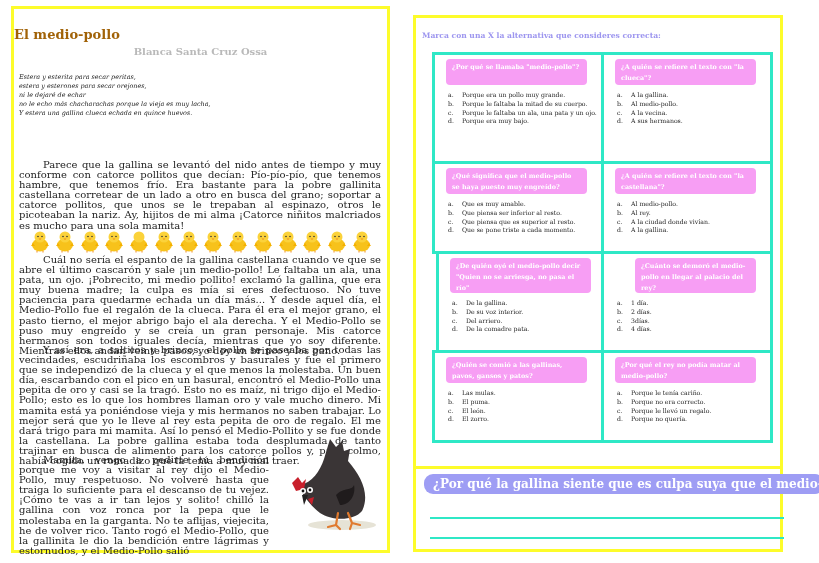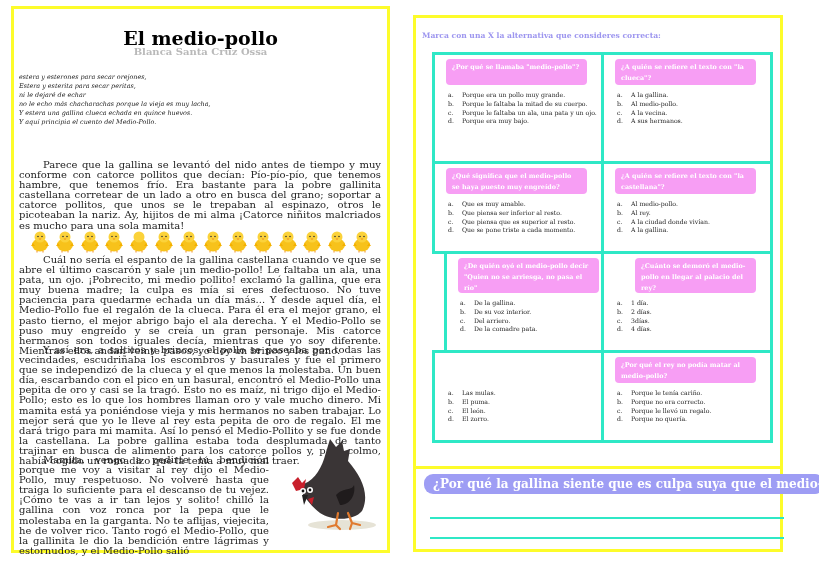--- a/index.html
+++ b/index.html
@@ -1,20 +1,20 @@
 <!DOCTYPE html>
 <html><head>
 <meta charset="utf-8">
 <style>
   html, body { margin:0; padding:0; background:#ffffff; }
   body { width:819px; height:563px; position:relative; overflow:hidden; font-family:"DejaVu Serif", serif; }
 
   
   .page-left { position:absolute; left:11px; top:6px; width:373px; height:541px; border:3px solid #fdfc2a; background:#fff; }
-  .story-title { position:absolute; left:0; right:0; top:18px; text-align:center; color:#000000; font-weight:bold; font-size:19px; font-family:"DejaVu Serif", serif; }
+  .story-title { position:absolute; left:0; right:0; top:18px; text-align:left; color:#a16207; font-weight:bold; font-size:13px; font-family:"DejaVu Serif", serif; }
   .story-author { position:absolute; left:0; right:0; top:37px; text-align:center; color:#b9b9b9; font-weight:bold; font-size:10px; }
   .poem { position:absolute; left:5px; top:64px; width:330px; font-style:italic; font-size:6.4px; line-height:9px; color:#222; font-family:"DejaVu Serif", serif; }
   .poem div { white-space:nowrap; }
   .para { position:absolute; left:5px; width:362px; font-size:10px; line-height:10.1px; color:#222; text-align:justify; font-family:"DejaVu Serif", serif; }
   .para .indent { display:inline-block; width:24px; }
   .p1 { top:151px; }
   .p2 { top:246px; }
   .p3 { top:336px; }
   .p4 { top:446px; width:250px; }
   .p4-last { position:absolute; left:5px; top:527px; width:362px; font-size:6.4px; line-height:10px; color:#222; white-space:nowrap; }
@@ -37,26 +37,25 @@
   .line { position:absolute; left:14px; width:354px; height:2px; background:#2fe8c6; }
 </style>
 </head>
 <body>
 
 <div class="page-left">
   <div class="story-title">El medio-pollo</div>
   <div class="story-author">Blanca Santa Cruz Ossa</div>
 
   <div class="poem">
+    <div>Estera y esterita para secar peritas,</div>
     <div>estera y esterones para secar orejones,</div>
-    <div>Estera y esterita para secar peritas,</div>
     <div>ni le dejaré de echar</div>
     <div>no le echo más chacharachas porque la vieja es muy lacha,</div>
     <div>Y estera una gallina clueca echada en quince huevos.</div>
-    <div>Y aquí principia el cuento del Medio-Pollo.</div>
   </div>
 
   <div class="para p1"><span class="indent"></span><span>Parece que la gallina se levantó del nido antes de tiempo y muy conforme con catorce pollitos que decían: Pío-pío-pío, que tenemos hambre, que tenemos frío. Era bastante para la pobre gallinita castellana corretear de un lado a otro en busca del grano; soportar a catorce pollitos, que unos se le trepaban al espinazo, otros le picoteaban la nariz. Ay, hijitos de mi alma ¡Catorce niñitos malcriados es mucho para una sola mamita!</span></div>
 
   <div class="chicks" id="chicks">
       <svg viewBox="0 0 20 24" class="chick">
         <ellipse cx="10" cy="16" rx="8" ry="6.5" fill="#f7c21b"></ellipse>
         <circle cx="10" cy="8" r="5.5" fill="#fbd23a"></circle>
         <path d="M3 14 L1 17 L5 17 Z" fill="#f5b000"></path>
         <path d="M17 14 L19 17 L15 17 Z" fill="#f5b000"></path>
@@ -293,21 +292,21 @@
           <div class="opt">
             <span class="l">c.</span>
             <span>A la ciudad donde vivían.</span>
           </div>
           <div class="opt">
             <span class="l">d.</span>
             <span>A la gallina.</span>
           </div>
         </div>
       </div>
-      <div class="cell" style="left: 12px; top: 199px; width: 172px; height: 118px;">
+      <div class="cell" style="left: 4px; top: 199px; width: 172px; height: 118px;">
         <div class="qbox" style="height: 35px;">¿De quién oyó el medio-pollo decir "Quien no se arriesga, no pasa el río"</div>
         <div class="opts" style="top: 45px;">
           <div class="opt">
             <span class="l">a.</span>
             <span>De la gallina.</span>
           </div>
           <div class="opt">
             <span class="l">b.</span>
             <span>De su voz interior.</span>
           </div>
@@ -336,20 +335,21 @@
             <span class="l">c.</span>
             <span>3días.</span>
           </div>
           <div class="opt">
             <span class="l">d.</span>
             <span>4 días.</span>
           </div>
         </div>
       </div>
       <div class="cell" style="left: 0px; top: 298px; width: 172px; height: 93px;">
+        <div class="qbox" style="height: 26px;">¿Quién se comió a las gallinas, pavos, gansos y patos?</div>
         <div class="opts" style="top: 36px;">
           <div class="opt">
             <span class="l">a.</span>
             <span>Las mulas.</span>
           </div>
           <div class="opt">
             <span class="l">b.</span>
             <span>El puma.</span>
           </div>
           <div class="opt">

